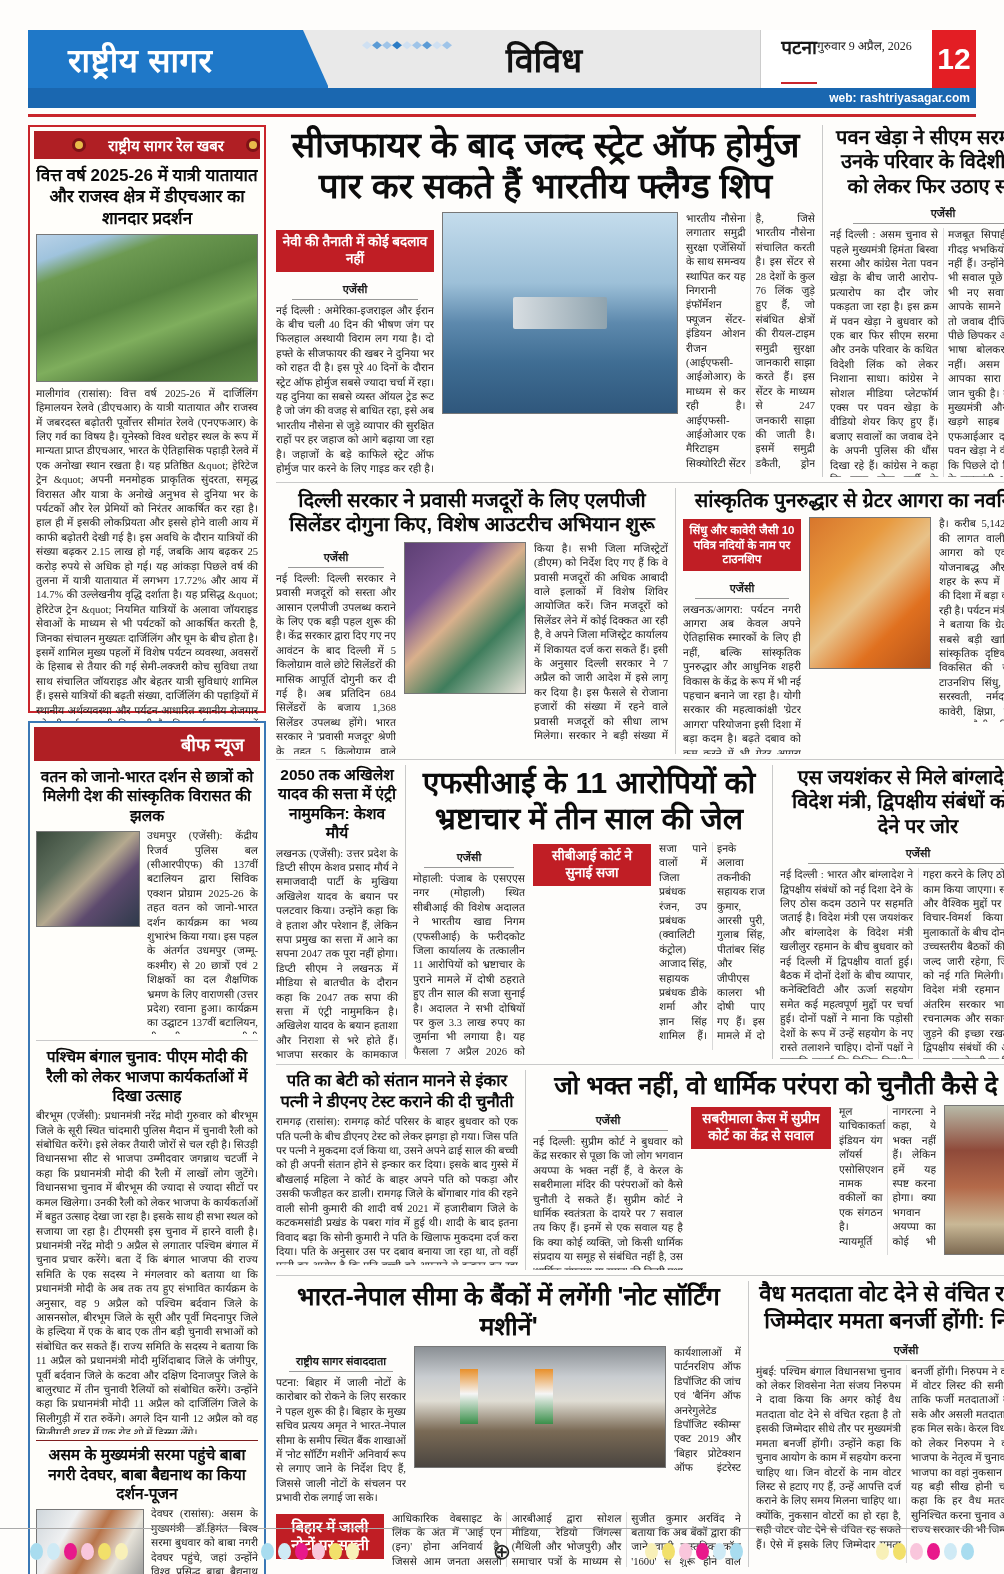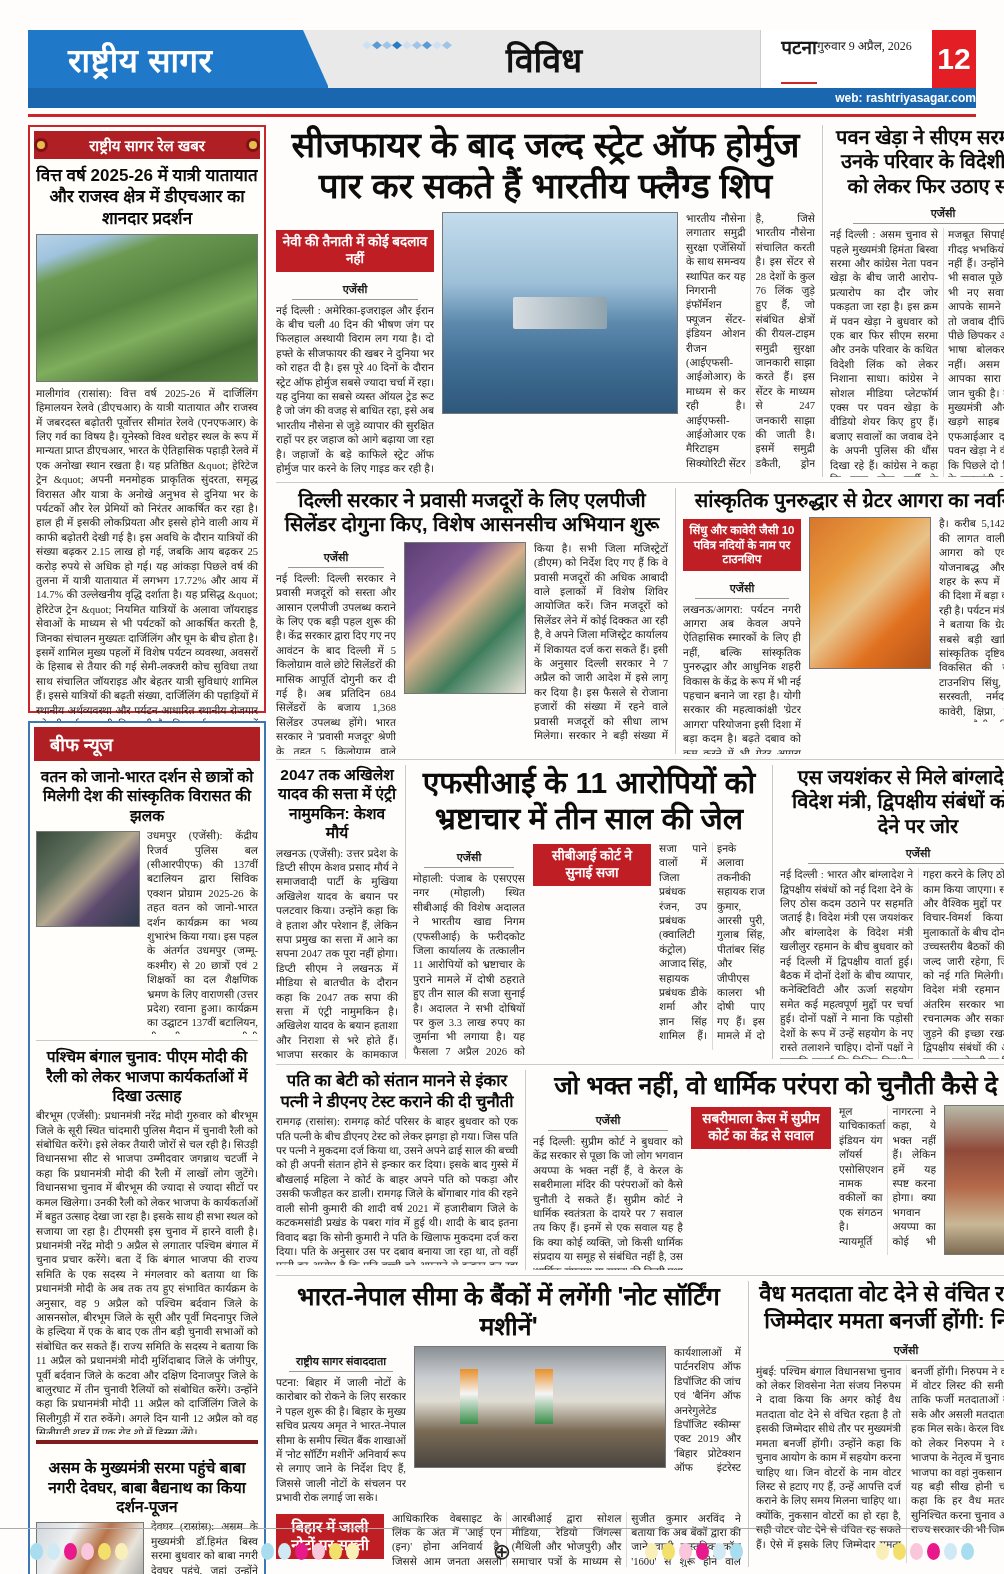--- a/index.html
+++ b/index.html
@@ -31,21 +31,21 @@
   .mh-section { width:100%; text-align:center; font-family:"Liberation Sans", sans-serif; font-weight:bold; font-size:34px; color:#111; }
   .mh-right { width:172px; background:#fff; border-left:1px solid #ccc; display:flex; flex-direction:row; justify-content:center; padding:4px 8px; }
   .mh-city { font-family:"Liberation Sans", sans-serif; font-weight:bold; font-size:19px; text-align:center; border-bottom:2px solid #c9252b; padding-bottom:2px;}
   .mh-date { font-size:12px; text-align:center; padding-top:3px; }
   .mh-pagenum {
     position:absolute; right:-0px; top:0; width:44px; height:58px;
     background:#e31e24; color:#fff; display:flex; align-items:center; justify-content:center;
     font-family:"Liberation Sans", sans-serif; font-weight:bold; font-size:30px;
   }
   .mh-band{ padding-right:44px; position:relative; }
-  .mh-strip { background:#1a67b0; height:20px; display:flex; align-items:center; justify-content:flex-end; 
+  .mh-strip { background:#1a67b0; height:20px; display:flex; align-items:center; justify-content:flex-end; padding-right:6px;
     color:#fff; font-family:"Liberation Sans", sans-serif; font-weight:bold; font-size:12px; }
   .red-rule { height:3px; background:#c9252b; margin:6px 0 8px 0; }
 
   
   .content { display:flex; gap:10px; }
   .leftcol { width:238px; flex:none; display:flex; flex-direction:column; gap:8px; }
   .rightregion { flex:1; display:flex; flex-direction:column; }
   .row { display:flex; border-top:1px solid #c9c9c9; padding-top:5px; margin-top:5px; }
   .row:first-child { border-top:none; margin-top:0; padding-top:0; }
   .vsep { border-left:1px solid #c9c9c9; margin:0 7px; }
@@ -61,21 +61,21 @@
   .cols3 { column-count:3; column-gap:10px; column-rule:1px solid #d8d8d8; }
   .kicker-box { background:#c01e25; color:#fff; font-family:"Liberation Sans", sans-serif; font-weight:bold; font-size:13.5px;
     line-height:1.25; text-align:center; padding:4px 6px; margin:2px 0 2px 0; }
   .kicker-float { float:left; width:150px; margin:2px 8px 4px 0; }
 
   
   .box { border:2px solid #c9252b; padding:6px; background:#fffefa; }
   .box-blue { border-color:#3b78b5; }
   .ribbon { position:relative; background:#b01f24; color:#fff; text-align:center;
     font-family:"Liberation Sans", sans-serif; font-weight:bold; font-size:15px; padding:4px 0; margin:-2px -2px 6px -2px;
-    display:flex; align-items:center; justify-content:space-between; gap:10px; }
+    display:flex; align-items:center; justify-content:flex-end; gap:22px; }
   .ribbon .medal { width:14px; height:14px; border-radius:50%; background:#e8bb4a; border:3px solid #7d1216; display:inline-block; }
   .ribbon2 { font-size:18px; padding:5px 16px; }
 
   
   .photo { background:#888; border:1px solid #777; flex:none; }
   .ph-garden { width:100%; height:148px; margin:5px 0;
     background: linear-gradient(160deg,#b9d2e8 0%,#9fc3dd 12%,#6d9a52 22%,#55823f 45%,#7fae5d 62%,#476f35 82%,#5d8a45 100%); }
   .ph-crpf { width:104px; height:96px; float:left; margin:2px 7px 2px 0;
     background: linear-gradient(135deg,#3a4a3c 0%,#61715f 30%,#b5a98f 50%,#5d4a6e 68%,#2e3a4a 100%); }
   .ph-devghar { width:108px; height:108px; float:left; margin:2px 7px 2px 0;
@@ -154,21 +154,21 @@
         </div>
 
         <article style="border-bottom:1px solid #c9c9c9; padding-bottom:6px; margin-bottom:6px;">
           <h2 class="headline-sm">वतन को जानो-भारत दर्शन से छात्रों को मिलेगी देश की सांस्कृतिक विरासत की झलक</h2>
           <div style="margin-top:4px;">
             <div class="photo ph-crpf"></div>
             <div class="body-text" style="height:205px;">उधमपुर (एजेंसी): केंद्रीय रिजर्व पुलिस बल (सीआरपीएफ) की 137वीं बटालियन द्वारा सिविक एक्शन प्रोग्राम 2025-26 के तहत वतन को जानो-भारत दर्शन कार्यक्रम का भव्य शुभारंभ किया गया। इस पहल के अंतर्गत उधमपुर (जम्मू-कश्मीर) से 20 छात्रों एवं 2 शिक्षकों का दल शैक्षणिक भ्रमण के लिए वाराणसी (उत्तर प्रदेश) रवाना हुआ। कार्यक्रम का उद्घाटन 137वीं बटालियन, सीआरपीएफ, एसआरटीसी उधमपुर परिसर में आयोजित एक गरिमामय समारोह में हुआ। इस अवसर पर उधमपुर (पश्चिम) के विधायक पवन कुमार गुप्ता, डीआईजी शिव कुमार एवं कमांडेंट एम.के. सिन्हा सहित पुलिस व शिक्षा विभाग के कई वरिष्ठ अधिकारी उपस्थित रहे। इस पूरे भ्रमण के दौरान छात्र वाराणसी के प्रमुख ऐतिहासिक, धार्मिक और सांस्कृतिक स्थलों का अवलोकन करेंगे, जिससे उन्हें देश की समृद्ध विरासत और सांस्कृतिक अनुभव की प्राप्त होगी। सीआरपीएफ अधिकारियों ने बताया कि इस तरह के कार्यक्रम युवाओं में राष्ट्रीय एकता, देशप्रेम और सामाजिक जागरूकता को बढ़ावा देते हैं।</div>
           </div>
         </article>
 
-        <article style="border-bottom:4px solid #7f1d1d; padding-bottom:6px; margin-bottom:14px;">
+        <article style="border-bottom:1px solid #7f1d1d; padding-bottom:6px; margin-bottom:4px;">
           <h2 class="headline-sm">पश्चिम बंगाल चुनाव: पीएम मोदी की रैली को लेकर भाजपा कार्यकर्ताओं में दिखा उत्साह</h2>
           <div class="body-text" style="height:325px; margin-top:4px;">बीरभूम (एजेंसी): प्रधानमंत्री नरेंद्र मोदी गुरुवार को बीरभूम जिले के सूरी स्थित चांदमारी पुलिस मैदान में चुनावी रैली को संबोधित करेंगे। इसे लेकर तैयारी जोरों से चल रही है। सिउड़ी विधानसभा सीट से भाजपा उम्मीदवार जगन्नाथ चटर्जी ने कहा कि प्रधानमंत्री मोदी की रैली में लाखों लोग जुटेंगे। विधानसभा चुनाव में बीरभूम की ज्यादा से ज्यादा सीटों पर कमल खिलेगा। उनकी रैली को लेकर भाजपा के कार्यकर्ताओं में बहुत उत्साह देखा जा रहा है। इसके साथ ही सभा स्थल को सजाया जा रहा है। टीएमसी इस चुनाव में हारने वाली है। प्रधानमंत्री नरेंद्र मोदी 9 अप्रैल से लगातार पश्चिम बंगाल में चुनाव प्रचार करेंगे। बता दें कि बंगाल भाजपा की राज्य समिति के एक सदस्य ने मंगलवार को बताया था कि प्रधानमंत्री मोदी के अब तक तय हुए संभावित कार्यक्रम के अनुसार, वह 9 अप्रैल को पश्चिम बर्दवान जिले के आसनसोल, बीरभूम जिले के सूरी और पूर्वी मिदनापुर जिले के हल्दिया में एक के बाद एक तीन बड़ी चुनावी सभाओं को संबोधित कर सकते हैं। राज्य समिति के सदस्य ने बताया कि 11 अप्रैल को प्रधानमंत्री मोदी मुर्शिदाबाद जिले के जंगीपुर, पूर्वी बर्दवान जिले के कटवा और दक्षिण दिनाजपुर जिले के बालुरघाट में तीन चुनावी रैलियों को संबोधित करेंगे। उन्होंने कहा कि प्रधानमंत्री मोदी 11 अप्रैल को दार्जिलिंग जिले के सिलीगुड़ी में रात रुकेंगे। अगले दिन यानी 12 अप्रैल को वह सिलीगुड़ी शहर में एक रोड शो में हिस्सा लेंगे।</div>
         </article>
 
         <article>
           <h2 class="headline-sm">असम के मुख्यमंत्री सरमा पहुंचे बाबा नगरी देवघर, बाबा बैद्यनाथ का किया दर्शन-पूजन</h2>
           <div style="margin-top:4px;">
             <div class="photo ph-devghar"></div>
             <div class="body-text" style="height:200px;">देवघर (रासांस): असम के मुख्यमंत्री डॉ.हिमंत बिस्व सरमा बुधवार को बाबा नगरी देवघर पहुंचे, जहां उन्होंने विश्व प्रसिद्ध बाबा बैद्यनाथ धाम मंदिर में विधि-विधान से पूजा-अर्चन कर भगवान भोलेनाथ का आशीर्वाद लिया। देवघर आगमन के दौरान उनके साथ कई गणमान्य लोग मौजूद रहे। मंदिर परिसर पहुंचने पर निगमायुक्त सहित जिला प्रशासन के वरिष्ठ अधिकारियों ने उनका स्वागत किया। इसके बाद मुख्यमंत्री ने कामना ज्योतिर्लिंग बाबा बैद्यनाथ की विधिवत पूजा की। मीडिया से बातचीत के दौरान मुख्यमंत्री डॉ.हिमंत बिस्व सरमा ने कहा कि देवघर की पावन भूमि पर आकर उन्हें आत्मिक शांति मिली है। सचिव प्रतिनिधि ने बताया कि मुख्यमंत्री ने राज्य की सुख-समृद्धि और जनता के कल्याण के लिए विशेष प्रार्थना की।</div>
           </div>
@@ -194,21 +194,21 @@
         <div class="vsep"></div>
         <article style="width:226px; flex:none;">
           <h2 class="headline-md">पवन खेड़ा ने सीएम सरमा और उनके परिवार के विदेशी लिंक को लेकर फिर उठाए सवाल</h2>
           <div class="byline">एजेंसी</div>
           <div class="body-text cols2" style="height:262px;">नई दिल्ली : असम चुनाव से पहले मुख्यमंत्री हिमंता बिस्वा सरमा और कांग्रेस नेता पवन खेड़ा के बीच जारी आरोप-प्रत्यारोप का दौर जोर पकड़ता जा रहा है। इस क्रम में पवन खेड़ा ने बुधवार को एक बार फिर सीएम सरमा और उनके परिवार के कथित विदेशी लिंक को लेकर निशाना साधा। कांग्रेस ने सोशल मीडिया प्लेटफॉर्म एक्स पर पवन खेड़ा के वीडियो शेयर किए हुए हैं। बजाए सवालों का जवाब देने के अपनी पुलिस की धौंस दिखा रहे हैं। कांग्रेस ने कहा कि पवन खेड़ा पार्टी के मजबूत सिपाही हैं, वो इन गीदड़ भभकियों से डरने वाले नहीं हैं। उन्होंने आपसे पहले भी सवाल पूछे हैं, आज और भी नए सवालों के साथ आपके सामने हैं। हिम्मत है तो जवाब दीजिए, पुलिस के पीछे छिपकर और अमर्यादित भाषा बोलकर कुछ होगा नहीं। असम की जनता आपका सारा कच्चा चिट्ठा जान चुकी है। कल असम के मुख्यमंत्री और पुलिस में खड़गे साहब के खिलाफ एफआईआर दर्ज की। वहीं, पवन खेड़ा ने वीडियो में कहा कि पिछले दो दिनों से असम के मुख्यमंत्री और पुलिस मेरे खिलाफ डिब्रूगढ़ के थाने में एफआईआर अलग-अलग धाराओं में दर्ज करवा रहे हैं। मुझे पी-मौजूदगी में पुलिस ने समन भेजे हैं, घर पर फोन और लेटऐप भेजे जा रहे हैं। अब मैं जवाब भी जाता हूं, पर मेरे पीछे पुलिस भेज रहे हैं।</div>
         </article>
       </div>
 
       <div class="row" style="height:272px;">
         <article style="width:392px; flex:none;">
-          <h2 class="headline-md">दिल्ली सरकार ने प्रवासी मजदूरों के लिए एलपीजी सिलेंडर दोगुना किए, विशेष आसनसीच अभियान शुरू</h2>
+          <h2 class="headline-md">दिल्ली सरकार ने प्रवासी मजदूरों के लिए एलपीजी सिलेंडर दोगुना किए, विशेष आउटरीच अभियान शुरू</h2>
           <div class="flexrow">
             <div class="fcol" style="width:120px; flex:none;">
               <div class="byline">एजेंसी</div>
               <div class="body-text fill">नई दिल्ली: दिल्ली सरकार ने प्रवासी मजदूरों को सस्ता और आसान एलपीजी उपलब्ध कराने के लिए एक बड़ी पहल शुरू की है। केंद्र सरकार द्वारा दिए गए नए आवंटन के बाद दिल्ली में 5 किलोग्राम वाले छोटे सिलेंडरों की मासिक आपूर्ति दोगुनी कर दी गई है। अब प्रतिदिन 684 सिलेंडरों के बजाय 1,368 सिलेंडर उपलब्ध होंगे। भारत सरकार ने 'प्रवासी मजदूर' श्रेणी के तहत 5 किलोग्राम वाले एलपीजी सिलेंडरों के आवंटन में 100 प्रतिशत की बढ़ोतरी को मंजूरी दे दी थी।</div>
             </div>
             <div class="photo ph-lpg"></div>
             <div class="body-text fill" style="height:200px;">किया है। सभी जिला मजिस्ट्रेटों (डीएम) को निर्देश दिए गए हैं कि वे प्रवासी मजदूरों की अधिक आबादी वाले इलाकों में विशेष शिविर आयोजित करें। जिन मजदूरों को सिलेंडर लेने में कोई दिक्कत आ रही है, वे अपने जिला मजिस्ट्रेट कार्यालय में शिकायत दर्ज करा सकते हैं। इसी के अनुसार दिल्ली सरकार ने 7 अप्रैल को जारी आदेश में इसे लागू कर दिया है। इस फैसले से रोजाना हजारों की संख्या में रहने वाले प्रवासी मजदूरों को सीधा लाभ मिलेगा। सरकार ने बड़ी संख्या में एलपीजी वितरकों को घर-घर डिलीवरी सुनिश्चित करने के लिए विशेष आउटरीच अभियान शुरू किया है। विशेष शिविर तेल विपणन कंपनियों (ओएमसी) के अधिकारी एलपीजी वितरकों के साथ मिलकर लगाएंगे। जिन प्रवासी मजदूरों के पास आधार कार्ड अपडेट नहीं है, उनके लिए भी विशेष व्यवस्था की गई है। सिलेंडर आवंटन का एकीकृत पोर्टल भी जल्द शुरू किया जाएगा।</div>
           </div>
         </article>
         <div class="vsep"></div>
@@ -221,21 +221,21 @@
               <div class="body-text fill">लखनऊ/आगरा: पर्यटन नगरी आगरा अब केवल अपने ऐतिहासिक स्मारकों के लिए ही नहीं, बल्कि सांस्कृतिक पुनरुद्धार और आधुनिक शहरी विकास के केंद्र के रूप में भी नई पहचान बनाने जा रहा है। योगी सरकार की महत्वाकांक्षी 'ग्रेटर आगरा' परियोजना इसी दिशा में बड़ा कदम है। बढ़ते दबाव को कम करने में भी ग्रेटर आगरा महत्वपूर्ण भूमिका निभाएगा।</div>
             </div>
             <div class="photo ph-yogi"></div>
             <div class="body-text fill" style="height:205px;">है। करीब 5,142 करोड़ रुपए की लागत वाली यह योजना आगरा को एक आधुनिक, योजनाबद्ध और बहुआयामी शहर के रूप में स्थापित करने की दिशा में बड़ा कदम मानी जा रही है। पर्यटन मंत्री जयवीर सिंह ने बताया कि ग्रेटर आगरा की सबसे बड़ी खासियत इसका सांस्कृतिक दृष्टिकोण है। यहां विकसित की जा रही 10 टाउनशिप सिंधु, गंगा, यमुना, सरस्वती, नर्मदा, गोदावरी, कावेरी, क्षिप्रा, महानदी और ब्रह्मपुत्र जैसी पवित्र नदियों के नाम पर बसाई जा रही हैं। यह परियोजना करीब 450 हेक्टेयर क्षेत्र में विकसित होगी और इसमें आवासीय, व्यावसायिक तथा सांस्कृतिक खंड शामिल होंगे। प्राधिकरण द्वारा इन नाम रायपुर और रहनकलां में लगभग 450 हेक्टेयर क्षेत्र में यह महत्वाकांक्षी परियोजना विकसित की जा रही है। यह पहल न केवल भारतीय संस्कृति को सम्मान देती है, बल्कि ग्रेटर आगरा के विकास को एक नई सांस्कृतिक पहचान भी प्रदान करती है।</div>
           </div>
         </article>
       </div>
 
       <div class="row" style="height:300px;">
         <article style="width:122px; flex:none;">
-          <h2 class="headline-sm">2047 तक अखिलेश यादव की सत्ता में एंट्री नामुमकिन: केशव मौर्य</h2>
+          <h2 class="headline-sm">2050 तक अखिलेश यादव की सत्ता में एंट्री नामुमकिन: केशव मौर्य</h2>
           <div class="body-text" style="height:225px; margin-top:4px;">लखनऊ (एजेंसी): उत्तर प्रदेश के डिप्टी सीएम केशव प्रसाद मौर्य ने समाजवादी पार्टी के मुखिया अखिलेश यादव के बयान पर पलटवार किया। उन्होंने कहा कि वे हताश और परेशान हैं, लेकिन सपा प्रमुख का सत्ता में आने का सपना 2047 तक पूरा नहीं होगा। डिप्टी सीएम ने लखनऊ में मीडिया से बातचीत के दौरान कहा कि 2047 तक सपा की सत्ता में एंट्री नामुमकिन है। अखिलेश यादव के बयान हताशा और निराशा से भरे होते हैं। भाजपा सरकार के कामकाज और विकास कार्यों की बदौलत जनता का आशीर्वाद लगातार मिल रहा है। उन्होंने कहा कि सपा अध्यक्ष का आत्मविश्वास डगमगा गया है, इसलिए वे इस तरह के बयान दे रहे हैं। अखिलेश यादव की सत्ता में वापसी की हर उम्मीद अब समाप्त हो चुकी है।</div>
         </article>
         <div class="vsep"></div>
         <article style="width:352px; flex:none;">
           <h1 class="headline-lg" style="font-size:30px;">एफसीआई के 11 आरोपियों को भ्रष्टाचार में तीन साल की जेल</h1>
           <div class="flexrow">
             <div class="fcol" style="width:112px; flex:none;">
               <div class="byline">एजेंसी</div>
               <div class="body-text fill">मोहाली: पंजाब के एसएएस नगर (मोहाली) स्थित सीबीआई की विशेष अदालत ने भारतीय खाद्य निगम (एफसीआई) के फरीदकोट जिला कार्यालय के तत्कालीन 11 आरोपियों को भ्रष्टाचार के पुराने मामले में दोषी ठहराते हुए तीन साल की सजा सुनाई है। अदालत ने सभी दोषियों पर कुल 3.3 लाख रुपए का जुर्माना भी लगाया है। यह फैसला 7 अप्रैल 2026 को सुनाया गया। दोषियों में भारतीय खाद्य निगम के फरीदकोट जिला कार्यालय के तत्कालीन प्रबंधक शामिल हैं।</div>
             </div>

